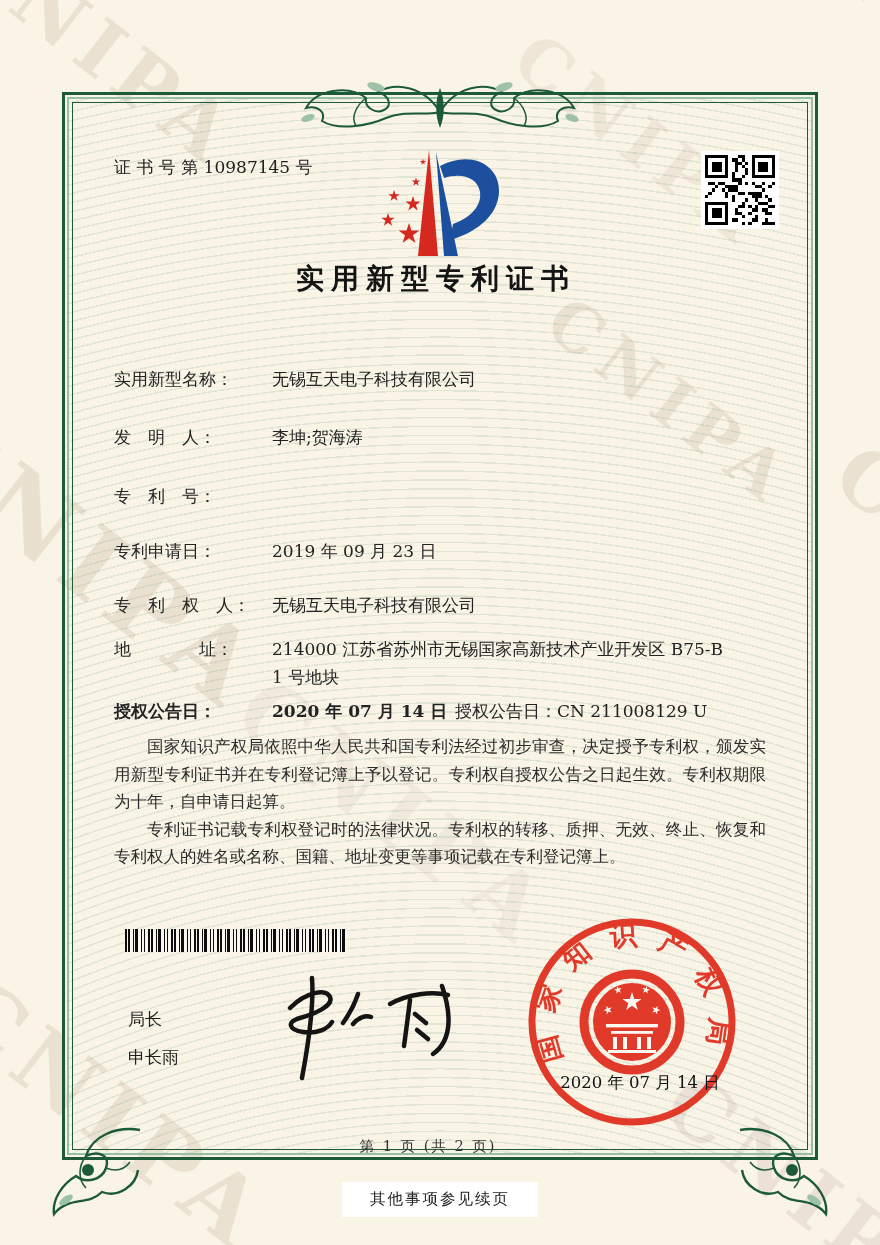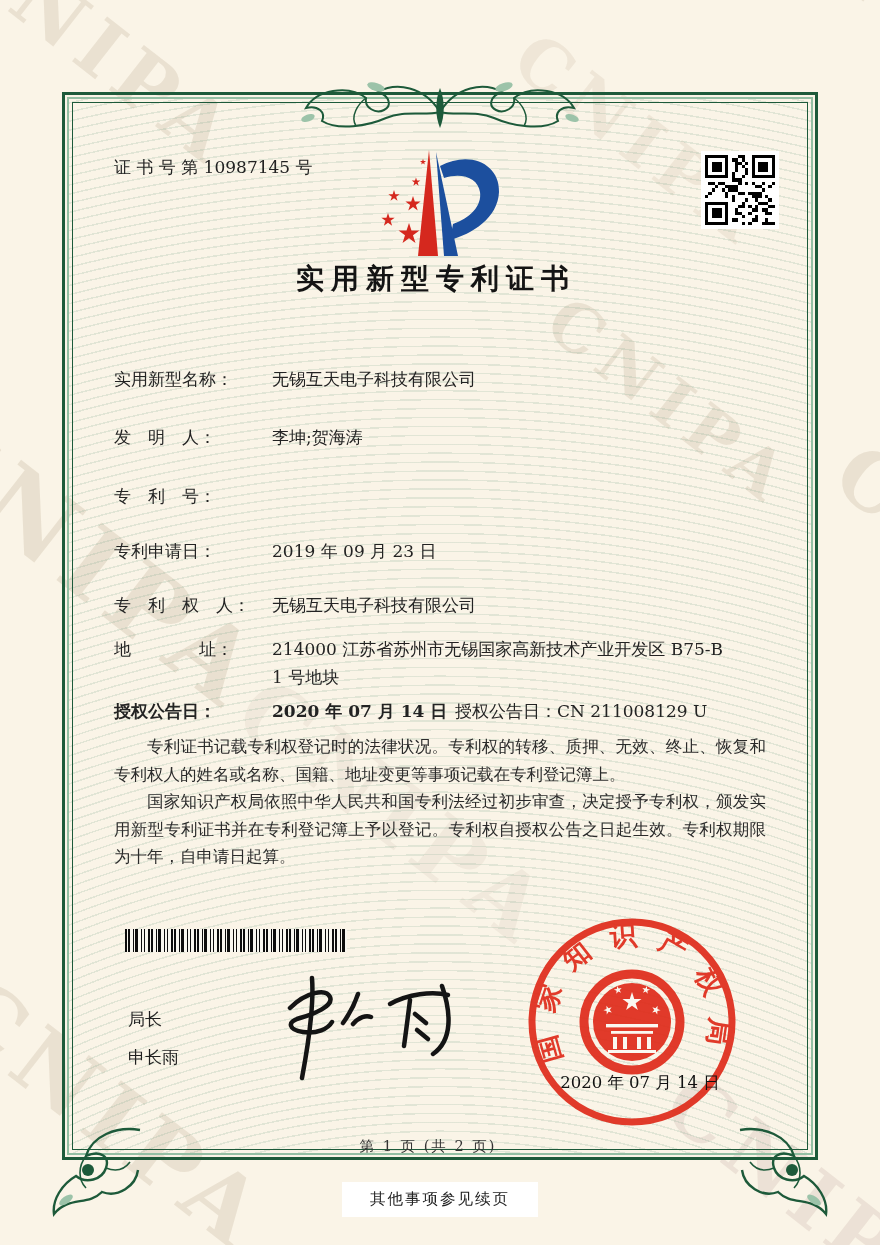--- a/index.html
+++ b/index.html
@@ -324,22 +324,22 @@
   <div class="field" style="top:698px;font-weight:bold;">
     <span class="lbl">授权公告日：</span>
     <span class="val">2020 年 07 月 14 日</span>
   </div>
   <div class="grant2" style="top:698px;">
     <span class="lbl" style="width:auto;">授权公告日：</span>
     <span class="val">CN 211008129 U</span>
   </div>
 
   <div class="paras">
+    <p>国家知识产权局依照中华人民共和国专利法经过初步审查，决定授予专利权，颁发实用新型专利证书并在专利登记簿上予以登记。专利权自授权公告之日起生效。专利权期限为十年，自申请日起算。</p>
     <p>专利证书记载专利权登记时的法律状况。专利权的转移、质押、无效、终止、恢复和专利权人的姓名或名称、国籍、地址变更等事项记载在专利登记簿上。</p>
-    <p>国家知识产权局依照中华人民共和国专利法经过初步审查，决定授予专利权，颁发实用新型专利证书并在专利登记簿上予以登记。专利权自授权公告之日起生效。专利权期限为十年，自申请日起算。</p>
   </div>
 
   <div class="barcode"></div>
 
   <div class="director">
     <div>局长</div>
     <div>申长雨</div>
   </div>
 
   <svg class="signature" viewBox="0 0 225 115">

